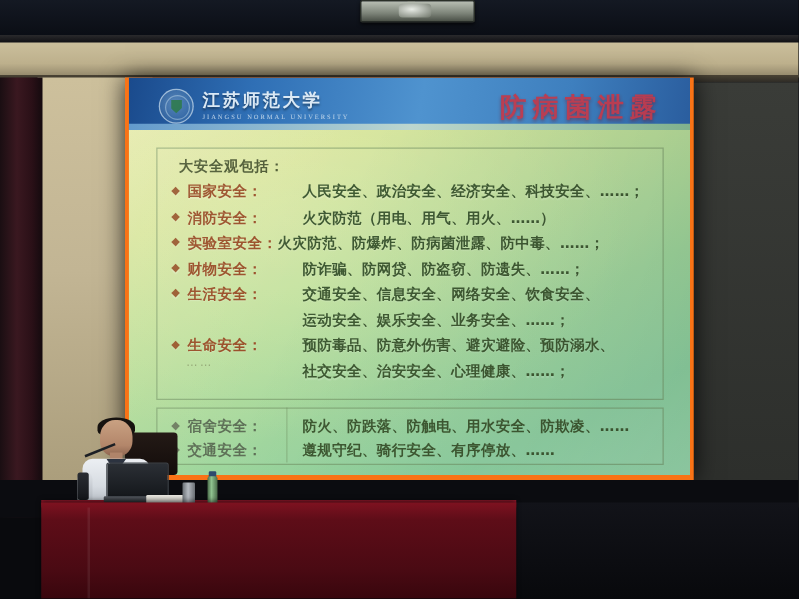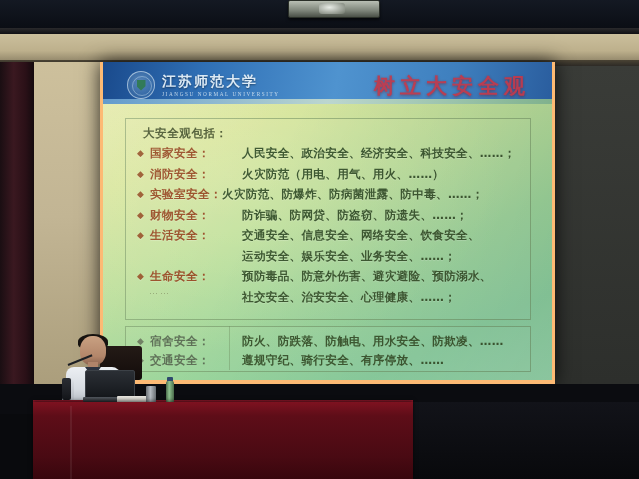--- a/index.html
+++ b/index.html
@@ -27,21 +27,21 @@
   .wall-main{position:absolute;left:0;top:66px;width:639px;height:340px;background:#13151a;}
   .wall-left{position:absolute;left:30px;top:62px;width:92px;height:344px;
     background:linear-gradient(180deg,#cdc09c 0%,#c2b594 45%,#a89b79 100%);}
   .curtain-left{position:absolute;left:0;top:62px;width:34px;height:352px;
     background:linear-gradient(90deg,#1a0e12 0%,#3a1820 40%,#2a1017 75%,#140a0e 100%);}
   .wall-right{position:absolute;left:555px;top:66px;width:84px;height:340px;
     background:linear-gradient(180deg,#3a3c38 0%,#2c2e2b 100%);}
 
   
   .screen-frame{position:absolute;left:100px;top:62px;width:455px;height:322px;
-    background:#fdba74;box-shadow:0 0 18px rgba(0,0,0,.8);}
+    background:#f97316;box-shadow:0 0 18px rgba(0,0,0,.8);}
   .screen{position:absolute;left:3px;top:0px;width:449px;height:318px;overflow:hidden;}
 
   
   .slide-head{position:absolute;left:0;top:0;width:449px;height:42px;
     background:linear-gradient(100deg,#1a4a8c 0%,#2f6fb5 22%,#4f93cf 52%,#3e7fbe 78%,#2a5d9e 100%);}
   .slide-head:after{content:"";position:absolute;left:0;bottom:0;width:100%;height:5px;
     background:linear-gradient(90deg,#6fa8d8,#cfe2cf,#8fc08a);opacity:.85;}
 
   .logo-wrap{position:absolute;left:24px;top:9px;display:flex;align-items:center;gap:7px;}
   .emblem{position:relative;width:26px;height:26px;border-radius:50%;
@@ -179,21 +179,21 @@
       <div class="slide-head">
         <div class="logo-wrap">
           <div class="emblem">
             <div class="emblem-shield"></div>
           </div>
           <div>
             <div class="uni-name">江苏师范大学</div>
             <div class="uni-en">JIANGSU NORMAL UNIVERSITY</div>
           </div>
         </div>
-        <div class="slide-title">树立大安全观</div>
+        <div class="slide-title">防病菌泄露</div>
       </div>
 
       <div class="slide-body">
 
         <div class="box box-main"></div>
         <div class="box box-sub"></div>
         <div class="sub-div"></div>
 
         <div class="lead">大安全观包括：</div>
 

